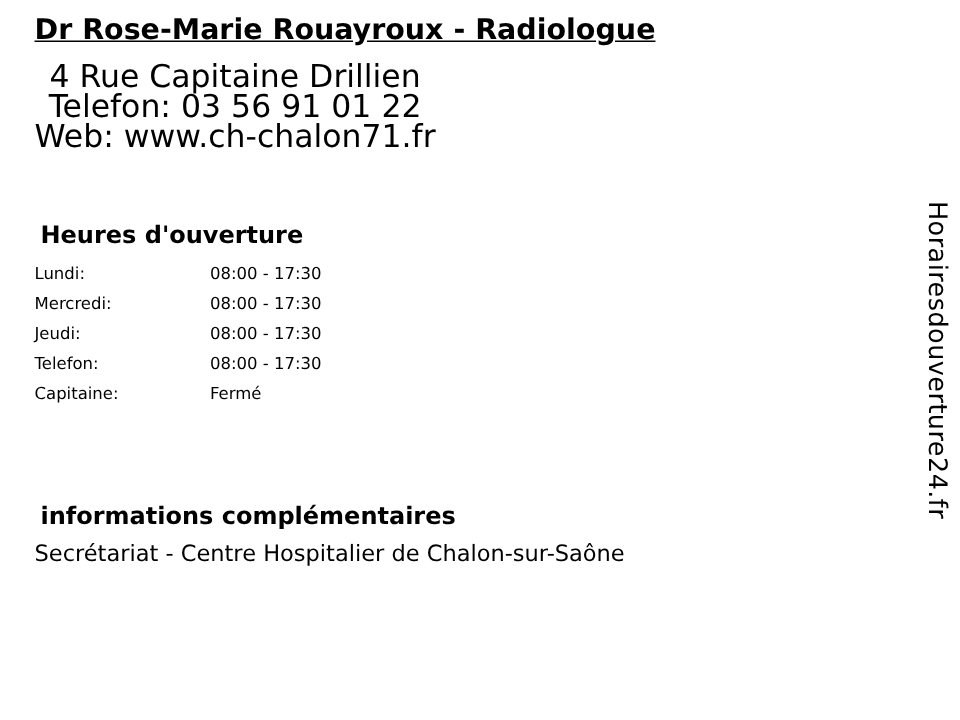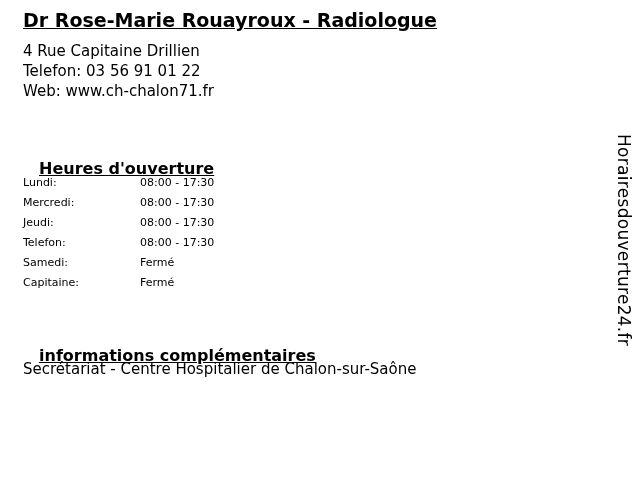--- a/index.html
+++ b/index.html
@@ -21,31 +21,31 @@
     top: 9px;
     font-size: 19px;
     font-weight: bold;
     white-space: nowrap;
     margin: 0;
     text-decoration: underline;
   }
   .contact {
     left: 23px;
     top: 41px;
-    font-size: 15px;
+    font-size: 21px;
     line-height: 20px;
     white-space: nowrap;
+    text-align: center;
   }
   .section-heading {
     left: 23px;
     font-size: 16px;
     font-weight: bold;
     white-space: nowrap;
-    margin: 16px;
-    text-decoration: underline;
+    margin: 4px;
   }
   .hours-heading { top: 143px; }
   .info-heading  { top: 330px; }
   .hours-table {
     left: 23px;
     top: 173px;
     font-size: 11px;
     line-height: 20px;
     white-space: nowrap;
   }
@@ -82,21 +82,20 @@
     <div><span>Web:</span> <span>www.ch-chalon71.fr</span></div>
   </section>
 
   <h2 class="abs section-heading hours-heading">Heures d'ouverture</h2>
 
   <section class="abs hours-table">
     <div class="hours-row"><span class="day">Lundi:</span><span class="time">08:00 - 17:30</span></div>
     <div class="hours-row"><span class="day">Mercredi:</span><span class="time">08:00 - 17:30</span></div>
     <div class="hours-row"><span class="day">Jeudi:</span><span class="time">08:00 - 17:30</span></div>
     <div class="hours-row"><span class="day">Telefon:</span><span class="time">08:00 - 17:30</span></div>
-    <div class="hours-row"><span class="day">Samedi:</span><span class="time">Fermé</span></div>
     <div class="hours-row"><span class="day">Capitaine:</span><span class="time">Fermé</span></div>
   </section>
 
   <h2 class="abs section-heading info-heading">informations complémentaires</h2>
 
   <div class="abs info-text">Secrétariat - Centre Hospitalier de Chalon-sur-Saône</div>
 
   <div class="abs watermark">Horairesdouverture24.fr</div>
 
 </main>

